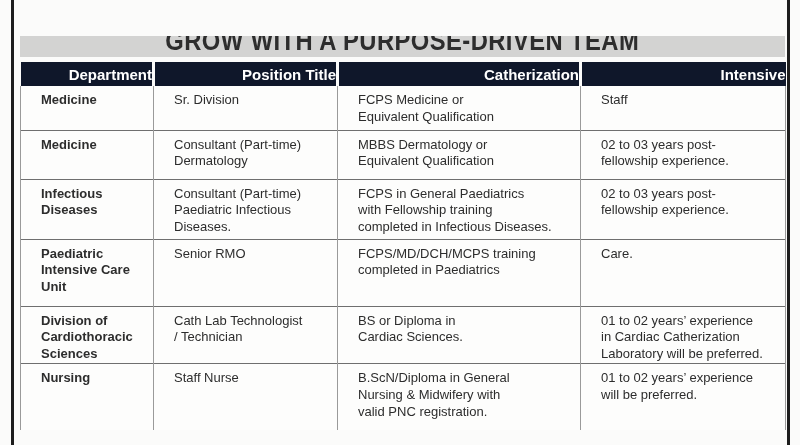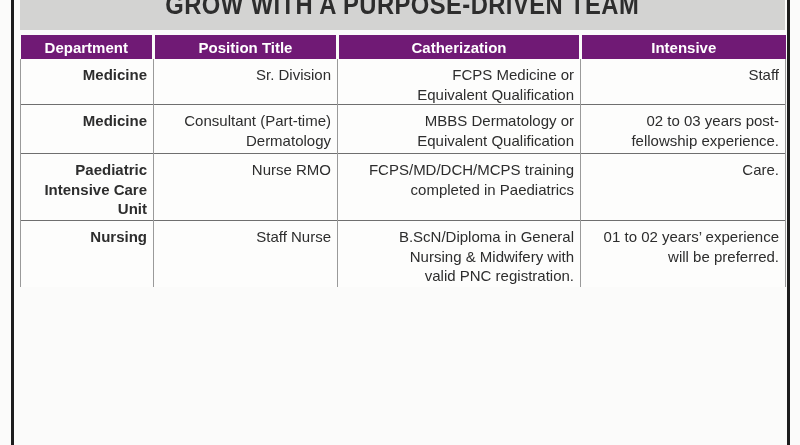--- a/index.html
+++ b/index.html
@@ -8,50 +8,50 @@
     position:relative; width:800px; height:445px;
     background:#fbfbfa; overflow:hidden;
     font-family:"Liberation Sans", sans-serif;
   }
   .frame-bar { position:absolute; top:0; width:3px; height:445px; background:#1d1d1d; }
   .frame-left  { left:11px; }
   .frame-right { left:787px; }
   .content { position:absolute; left:20px; top:0; width:765px; }
 
   .title-bar {
-    height:30px; background:#d3d3d2; overflow:hidden;
-    text-align:center; margin-bottom:5px;
+    height:21px; background:#d3d3d2; overflow:hidden;
+    text-align:center; margin-bottom:5px;margin-top:36px;
   }
   .title-bar .title-text {
     display:inline-block; white-space:nowrap;
     font-size:27px; font-weight:bold; color:#2d2d2d;
     letter-spacing:0.5px;
     transform:scaleX(0.88); transform-origin:center top;
     margin-top:-10px;
   }
 
   table.jobs { width:765px; border-collapse:collapse; table-layout:fixed; }
   col.c1 { width:133px; } col.c2 { width:184px; }
   col.c3 { width:243px; } col.c4 { width:205px; }
 
   thead th {
-    background:#701a75; color:#ffffff;
-    font-size:15px; font-weight:bold; text-align:center;
+    background:#0f172a; color:#ffffff;
+    font-size:15px; font-weight:bold; text-align:right;
     height:24px; padding:0; border-left:3px solid #fbfbfa;
   }
   thead th:first-child { border-left:none; }
 
   tbody td {
     vertical-align:top; background:#fdfdfc;
     border-top:1px solid #6f6f6f;
     border-left:1px solid #9a9a9a;
     border-right:1px solid #9a9a9a;
-    padding:6px 6px 0 1px;
-    font-size:15px; line-height:1.3; color:#2d2d2d;
-    white-space:pre-line; overflow:hidden;text-align:right;
+    padding:6px 6px 0 20px;
+    font-size:13px; line-height:1.3; color:#2d2d2d;
+    white-space:pre-line; overflow:hidden;
   }
   tbody tr:first-child td { border-top:none; }
   tbody td.dept { font-weight:bold; }
   tr.r1 td { height:44px; } tr.r2 td { height:49px; }
   tr.r3 td { height:60px; } tr.r4 td { height:45px; }
   tr.r5 td { height:67px; } tr.r6 td { height:57px; }
   tr.r7 td { height:66px; }
 </style>
 </head>
 <body>
@@ -90,28 +90,52 @@
         </tr>
         <tr class="r2">
           <td class="dept">Medicine</td>
           <td>Consultant (Part-time)
 Dermatology</td>
           <td>MBBS Dermatology or
 Equivalent Qualification</td>
           <td>02 to 03 years post-
 fellowship experience.</td>
         </tr>
+        <tr class="r3">
+          <td class="dept">Infectious
+Diseases</td>
+          <td>Consultant (Part-time)
+Paediatric Infectious
+Diseases.</td>
+          <td>FCPS in General Paediatrics
+with Fellowship training
+completed in Infectious Diseases.</td>
+          <td>02 to 03 years post-
+fellowship experience.</td>
+        </tr>
         <tr class="r5">
           <td class="dept">Paediatric
 Intensive Care
 Unit</td>
-          <td>Nurse RMO</td>
+          <td>Senior RMO</td>
           <td>FCPS/MD/DCH/MCPS training
 completed in Paediatrics</td>
           <td>Care.</td>
+        </tr>
+        <tr class="r6">
+          <td class="dept">Division of
+Cardiothoracic
+Sciences</td>
+          <td>Cath Lab Technologist
+/ Technician</td>
+          <td>BS or Diploma in
+Cardiac Sciences.</td>
+          <td>01 to 02 years’ experience
+in Cardiac Catherization
+Laboratory will be preferred.</td>
         </tr>
         <tr class="r7">
           <td class="dept">Nursing</td>
           <td>Staff Nurse</td>
           <td>B.ScN/Diploma in General
 Nursing &amp; Midwifery with
 valid PNC registration.</td>
           <td>01 to 02 years’ experience
 will be preferred.</td>
         </tr>

